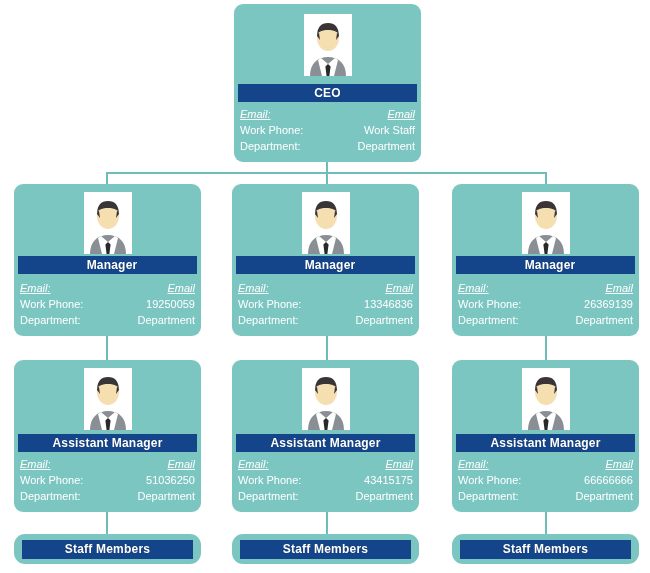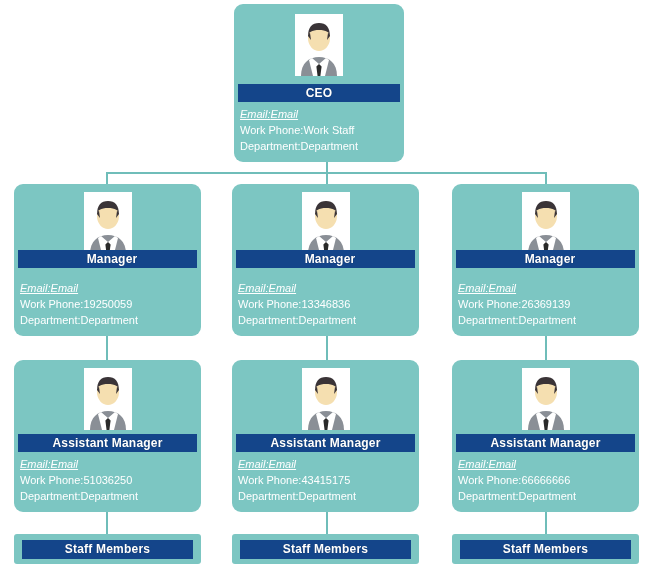--- a/index.html
+++ b/index.html
@@ -60,62 +60,62 @@
 
   .fields {
     position: absolute;
     left: 6px;
     right: 6px;
     color: #ffffff;
     font-size: 11px;
   }
   .field-row {
     display: flex;
-    justify-content: flex-start;
+    justify-content: space-between;
     align-items: baseline;
     height: 16px;
     line-height: 16px;
     white-space: nowrap;
   }
   .field-row.email .f-label,
   .field-row.email .f-value {
     font-style: italic;
     text-decoration: underline;
   }
 
   
-  #ceo-card { left: 234px; top: 4px; width: 170px; height: 158px; }
+  #ceo-card { left: 234px; top: 4px; width: 187px; height: 158px; }
   #ceo-card .avatar-wrap { top: 10px; }
   #ceo-card .title-bar { top: 80px; }
   #ceo-card .fields { top: 102px; }
 
   
   .mgr-card { top: 184px; width: 187px; height: 152px; }
   .mgr-card .avatar-wrap { top: 8px; }
-  .mgr-card .title-bar { top: 66px; padding-left: 9px; }
+  .mgr-card .title-bar { top: 72px; padding-left: 9px; }
   .mgr-card .fields { top: 96px; }
   #mgr-card-0 { left: 14px; }
   #mgr-card-1 { left: 232px; }
   #mgr-card-2 { left: 452px; }
 
   
   .asst-card { top: 360px; width: 187px; height: 152px; padding-left: 24px; }
   .asst-card .avatar-wrap { top: 8px; }
   .asst-card .title-bar { top: 74px; }
   .asst-card .fields { top: 96px; }
   #asst-card-0 { left: 14px; }
   #asst-card-1 { left: 232px; }
   #asst-card-2 { left: 452px; }
 
   
   .staff-card {
     top: 534px;
     width: 187px;
     height: 30px;
-    border-radius: 3px;
+    border-radius: 11px;
     display: flex;
     align-items: center;
     justify-content: center;
   }
   .staff-card .title-bar {
     position: static;
     left: auto;
     right: auto;
     width: 171px;
     height: 19px;

